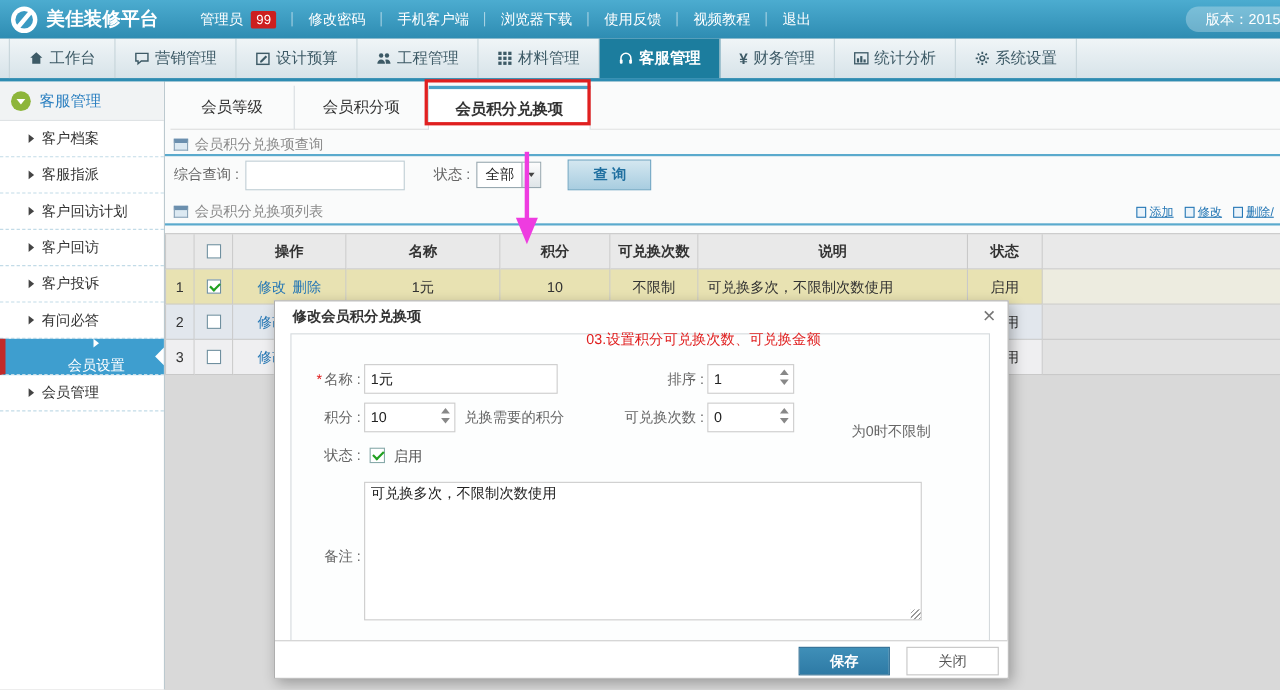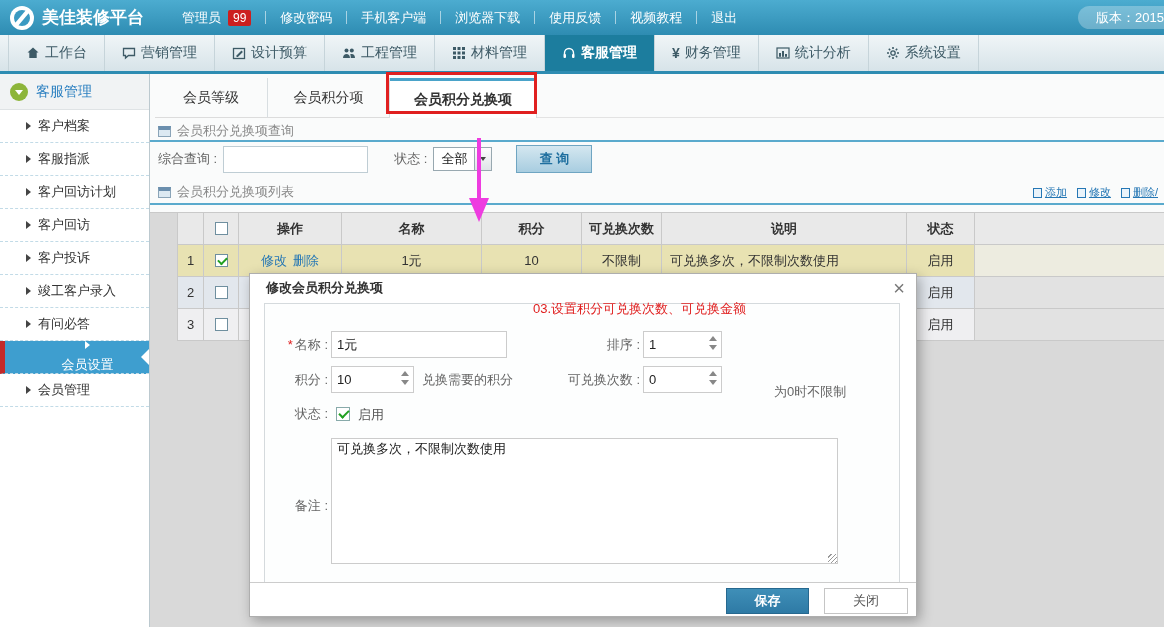--- a/index.html
+++ b/index.html
@@ -59,21 +59,21 @@
   .sel-val{padding:0 7px;font-size:13px;color:#222;}
   .sel-btn{width:17px;height:22px;border-left:1px solid #98a8b0;background:linear-gradient(#fdfdfd,#dfe5e8);display:flex;align-items:center;justify-content:center;}
   .sel-btn i{width:0;height:0;border-top:4px solid #444;border-left:3.5px solid transparent;border-right:3.5px solid transparent;}
   .qbtn{margin-left:24px;width:76px;height:28px;background:linear-gradient(#d4e7f0,#a8cde0);border:1px solid #6fa5c2;color:#1f6f9f;font-size:13px;font-weight:bold;text-align:center;line-height:26px;}
   .llinks{position:absolute;right:6px;top:111px;display:flex;align-items:center;font-size:11px;}
   .llink{display:inline-flex;align-items:center;gap:3px;color:#2577b5;text-decoration:underline;margin-left:10px;white-space:nowrap;}
   .lico{width:9px;height:10px;border:1px solid #2577b5;background:#eaf3fa;flex:0 0 auto;}
 
   
   .tbl{position:absolute;top:138px;left:0;right:0;border-top:1px solid #c9c9c9;}
-  .trow{display:flex;margin-left:27px;}
+  .trow{display:flex;}
   .tc{border-right:1px solid #c9c9c9;border-bottom:1px solid #c9c9c9;display:flex;align-items:center;justify-content:center;font-size:13px;color:#333;overflow:hidden;white-space:nowrap;}
   .thead .tc{background:#e9e9e9;font-weight:bold;height:28px;}
   .trow .tc{height:32px;}
   .c-num{width:27px;border-left:1px solid #c9c9c9;}
   .c-cb{width:35px;}
   .c-op{width:103px;gap:6px;}
   .c-name{width:140px;}
   .c-pts{width:100px;}
   .c-times{width:80px;}
   .c-desc{width:245px;}
@@ -243,24 +243,20 @@
   <div class="sitem">
       <span class="tri"></span>
       <span>客户回访</span>
     </div>
   <div class="sitem">
       <span class="tri"></span>
       <span>客户投诉</span>
     </div>
   <div class="sitem">
       <span class="tri"></span>
-      <span>竣工客户录入</span>
-    </div>
-  <div class="sitem">
-      <span class="tri"></span>
       <span>有问必答</span>
     </div>
   <div class="sitem active">
       <span class="tri"></span>
       <span>会员设置</span>
     </div>
   <div class="sitem">
       <span class="tri"></span>
       <span>会员管理</span>
     </div>

